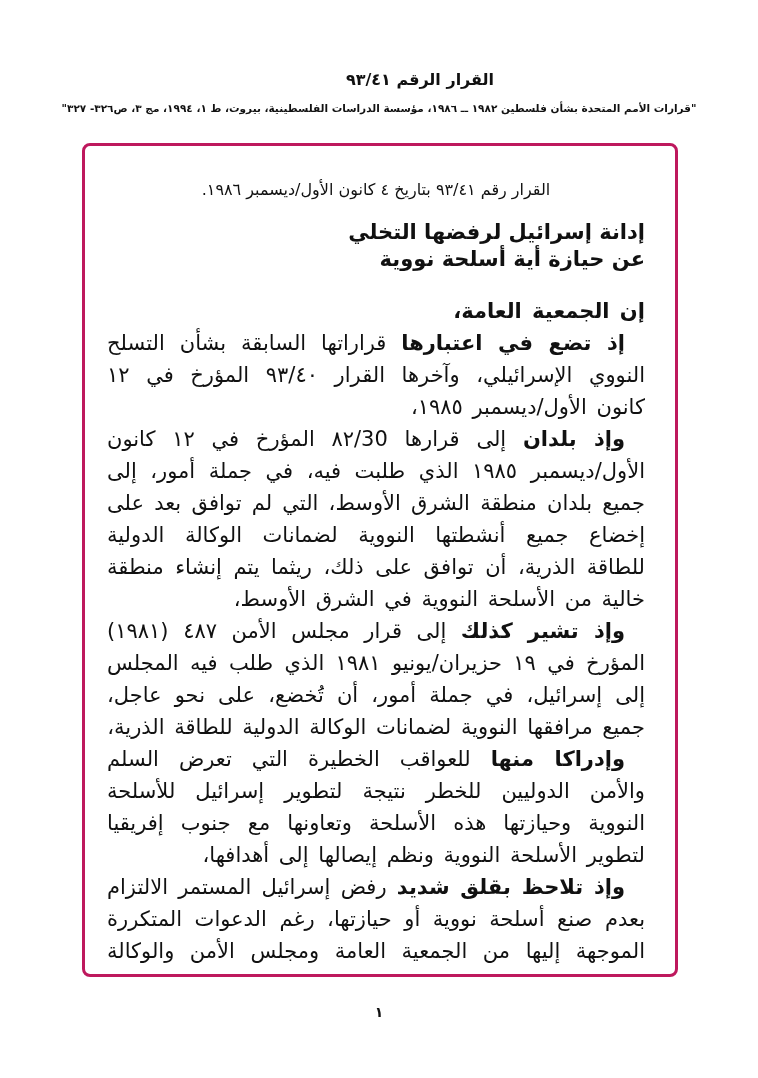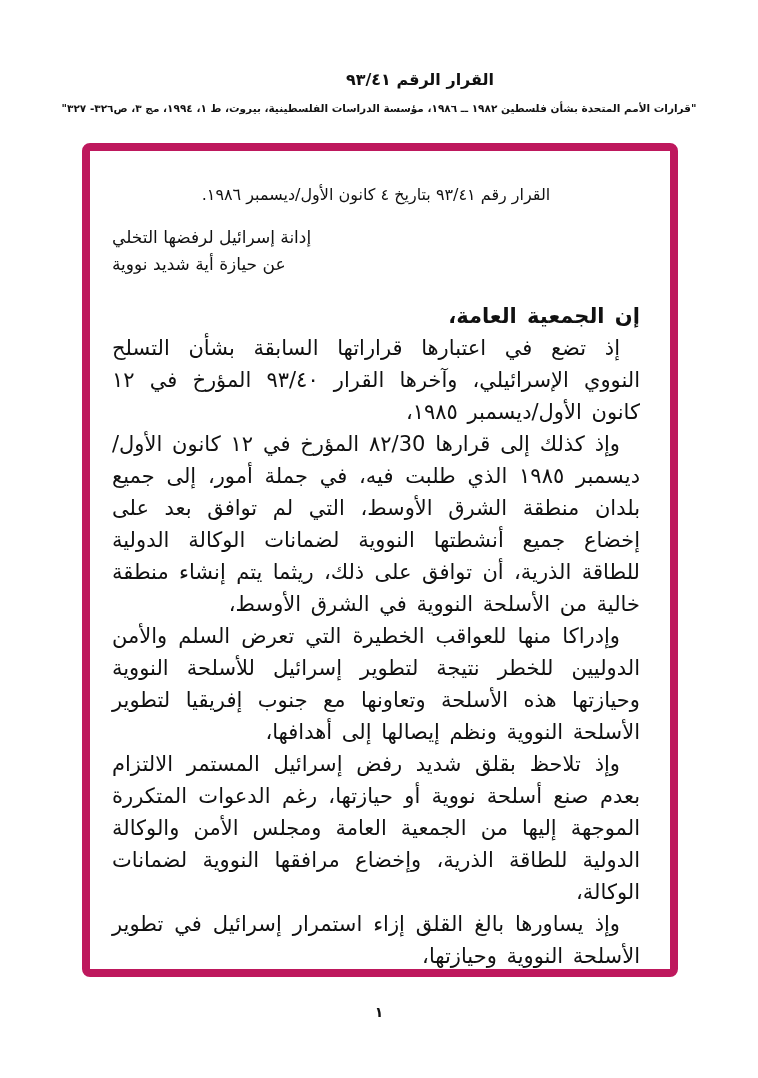--- a/index.html
+++ b/index.html
@@ -19,74 +19,75 @@
   .header-citation{
     position:absolute;top:102px;left:0;width:100%;
     text-align:center;direction:rtl;
     font-weight:bold;font-size:10.5px;
     letter-spacing:0;
   }
   .green-box{
     position:absolute;left:82px;top:143px;
     width:596px;height:834px;
     box-sizing:border-box;
-    border:8px solid #be185d;
+    border:3px solid #be185d;
     border-radius:8px;
     padding:24px 30px 0 22px;
     overflow:hidden;
     background:#fff;
   }
   .intro-line{
     margin:10px 0 0;
     text-align:center;direction:rtl;
     font-size:16px;
   }
   .res-title{
     margin:20px 0 0;
-    text-align:left;direction:rtl;
-    font-weight:normal;font-size:17px;line-height:27px;
+    text-align:right;direction:rtl;
+    font-weight:bold;font-size:21px;line-height:27px;
   }
   .body-text{
     margin-top:22px;
     direction:rtl;
     font-size:21px;
     line-height:32px;
     word-spacing:3px;
     text-align:justify;
   }
   .body-text p{margin:0;}
   p.opening{font-weight:bold;text-align:right;}
   p.para{text-indent:20px;}
-  .lead{font-weight:normal;}
+  .lead{font-weight:bold;}
   .page-number{
     position:absolute;bottom:58px;left:0;width:100%;
     text-align:center;font-size:14px;font-weight:bold;
   }
 </style>
 </head>
 <body>
 
 <div class="header-title">القرار الرقم ٩٣/٤١</div>
 <div class="header-citation">"قرارات الأمم المتحدة بشأن فلسطين ١٩٨٢ ــ ١٩٨٦، مؤسسة الدراسات الفلسطينية، بيروت، ط ١، ١٩٩٤، مج ٣، ص٣٢٦- ٣٢٧"</div>
 
 <div class="green-box">
   <p class="intro-line">القرار رقم ٩٣/٤١ بتاريخ ٤ كانون الأول/ديسمبر ١٩٨٦.</p>
 
   <div class="res-title">
     <div>إدانة إسرائيل لرفضها التخلي</div>
-    <div>عن حيازة أية شديد نووية</div>
+    <div>عن حيازة أية أسلحة نووية</div>
   </div>
 
   <div class="body-text">
     <p class="opening">إن الجمعية العامة،</p>
 
     <p class="para"><span class="lead">إذ تضع في اعتبارها</span><span> قراراتها السابقة بشأن التسلح النووي الإسرائيلي، وآخرها القرار ٩٣/٤٠ المؤرخ في ١٢ كانون الأول/ديسمبر ١٩٨٥،</span></p>
 
-    <p class="para"><span class="lead">وإذ كذلك</span><span> إلى قرارها ٨٢/30 المؤرخ في ١٢ كانون الأول/ديسمبر ١٩٨٥ الذي طلبت فيه، في جملة أمور، إلى جميع بلدان منطقة الشرق الأوسط، التي لم توافق بعد على إخضاع جميع أنشطتها النووية لضمانات الوكالة الدولية للطاقة الذرية، أن توافق على ذلك، ريثما يتم إنشاء منطقة خالية من الأسلحة النووية في الشرق الأوسط،</span></p>
+    <p class="para"><span class="lead">وإذ بلدان</span><span> إلى قرارها ٨٢/30 المؤرخ في ١٢ كانون الأول/ديسمبر ١٩٨٥ الذي طلبت فيه، في جملة أمور، إلى جميع بلدان منطقة الشرق الأوسط، التي لم توافق بعد على إخضاع جميع أنشطتها النووية لضمانات الوكالة الدولية للطاقة الذرية، أن توافق على ذلك، ريثما يتم إنشاء منطقة خالية من الأسلحة النووية في الشرق الأوسط،</span></p>
 
+    <p class="para"><span class="lead">وإذ تشير كذلك</span><span> إلى قرار مجلس الأمن ٤٨٧ (١٩٨١) المؤرخ في ١٩ حزيران/يونيو ١٩٨١ الذي طلب فيه المجلس إلى إسرائيل، في جملة أمور، أن تُخضع، على نحو عاجل، جميع مرافقها النووية لضمانات الوكالة الدولية للطاقة الذرية،</span></p>
 
     <p class="para"><span class="lead">وإدراكا منها</span><span> للعواقب الخطيرة التي تعرض السلم والأمن الدوليين للخطر نتيجة لتطوير إسرائيل للأسلحة النووية وحيازتها هذه الأسلحة وتعاونها مع جنوب إفريقيا لتطوير الأسلحة النووية ونظم إيصالها إلى أهدافها،</span></p>
 
     <p class="para"><span class="lead">وإذ تلاحظ بقلق شديد</span><span> رفض إسرائيل المستمر الالتزام بعدم صنع أسلحة نووية أو حيازتها، رغم الدعوات المتكررة الموجهة إليها من الجمعية العامة ومجلس الأمن والوكالة الدولية للطاقة الذرية، وإخضاع مرافقها النووية لضمانات الوكالة،</span></p>
 
     <p class="para"><span class="lead">وإذ يساورها بالغ القلق</span><span> إزاء استمرار إسرائيل في تطوير الأسلحة النووية وحيازتها،</span></p>
 
   </div>
 </div>
 

